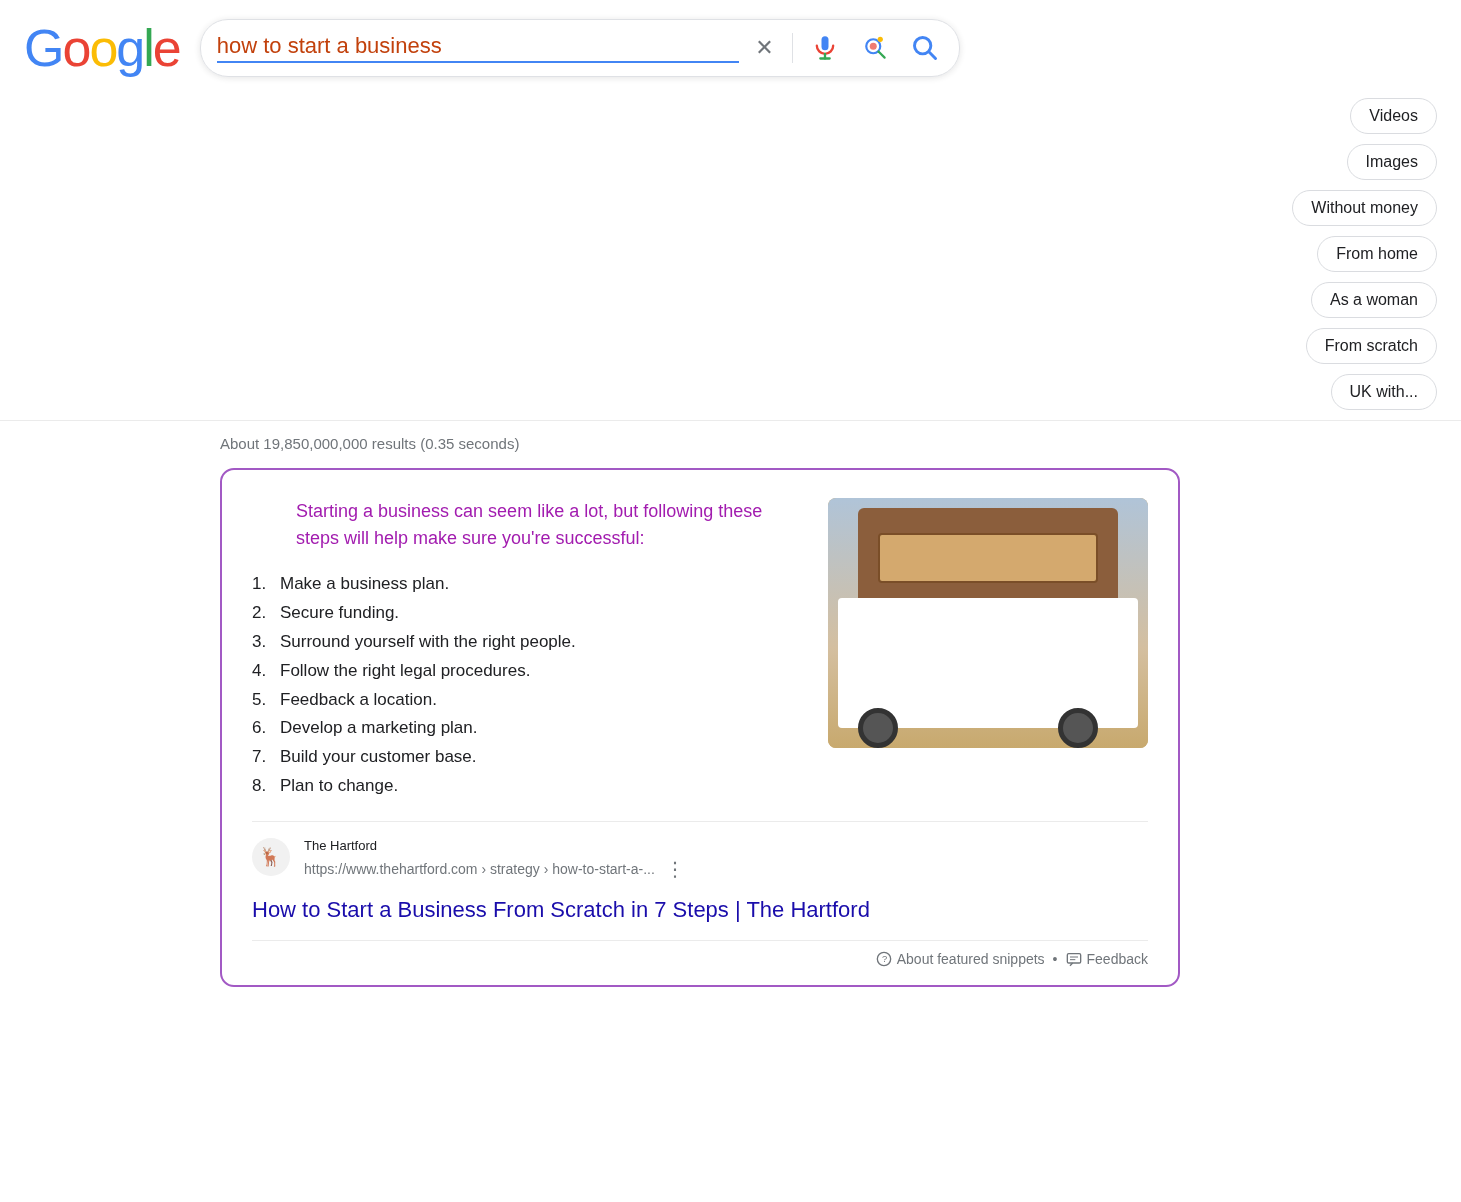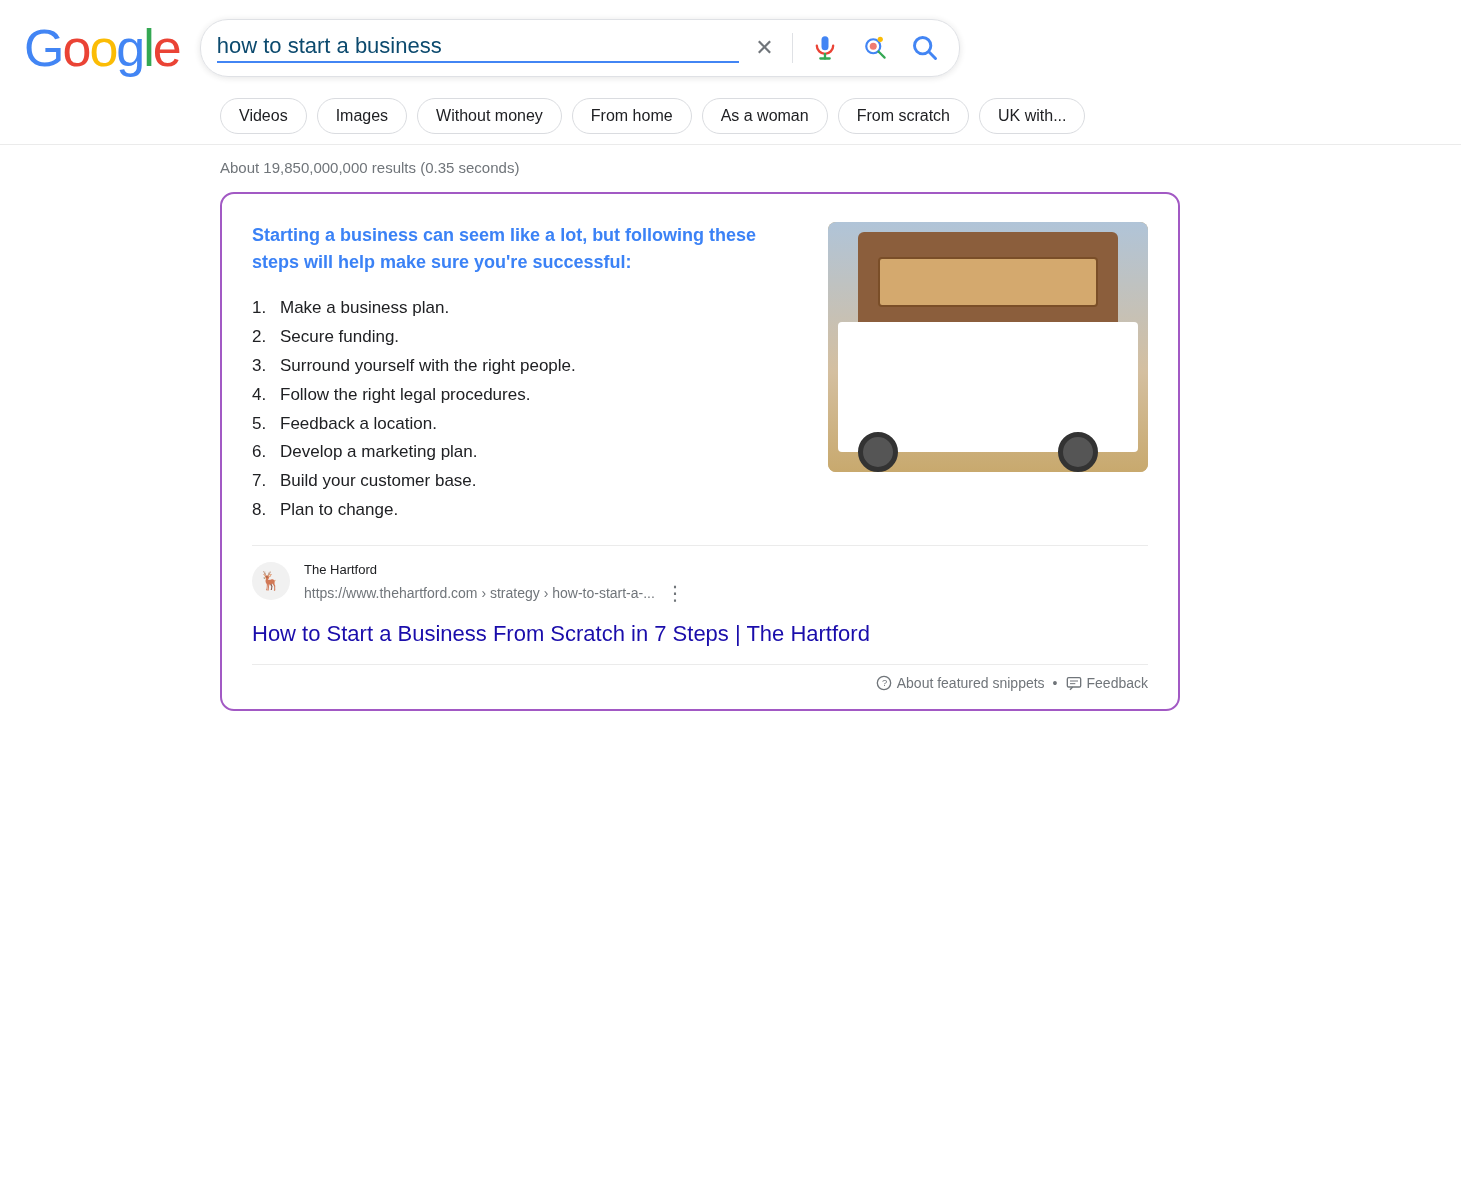--- a/index.html
+++ b/index.html
@@ -47,21 +47,21 @@
       padding: 10px 16px;
       height: 58px;
       box-shadow: 0 1px 6px rgba(32,33,36,.12);
       gap: 12px;
     }
     .search-input {
       flex: 1;
       border: none;
       outline: none;
       font-size: 22px;
-      color: #0c4a6e;
+      color: #c2410c;
       border-bottom: 2px solid #4285F4;
       padding-bottom: 2px;
     }
     .search-icons {
       display: flex;
       align-items: center;
       gap: 14px;
     }
     .icon-btn {
       background: none;
@@ -74,25 +74,26 @@
     }
     .divider-v {
       width: 1px;
       height: 30px;
       background: #dfe1e5;
     }
 
     
     .filter-bar {
       display: flex;
-      align-items: center;
+      align-items: flex-end;
       padding: 10px 24px 10px 220px;
       gap: 10px;
       border-bottom: 1px solid #ebebeb;
       overflow: hidden;
+      flex-direction: column;
     }
     .filter-chip {
       border: 1px solid #dadce0;
       border-radius: 20px;
       padding: 8px 18px;
       font-size: 16px;
       color: #202124;
       white-space: nowrap;
       cursor: pointer;
       background: #fff;
@@ -120,24 +121,25 @@
     .snippet-top {
       display: flex;
       gap: 30px;
       margin-bottom: 20px;
     }
     .snippet-text {
       flex: 1;
     }
     .snippet-intro {
       font-size: 18px;
-      font-weight: 700;
-      color: #3b82f6;
+      font-weight: 400;
+      color: #a21caf;
       line-height: 1.5;
       margin-bottom: 18px;
+      margin-left: 44px;
     }
     .snippet-list {
       list-style: none;
       padding: 0;
     }
     .snippet-list li {
       font-size: 17px;
       color: #202124;
       line-height: 1.7;
       display: flex;

